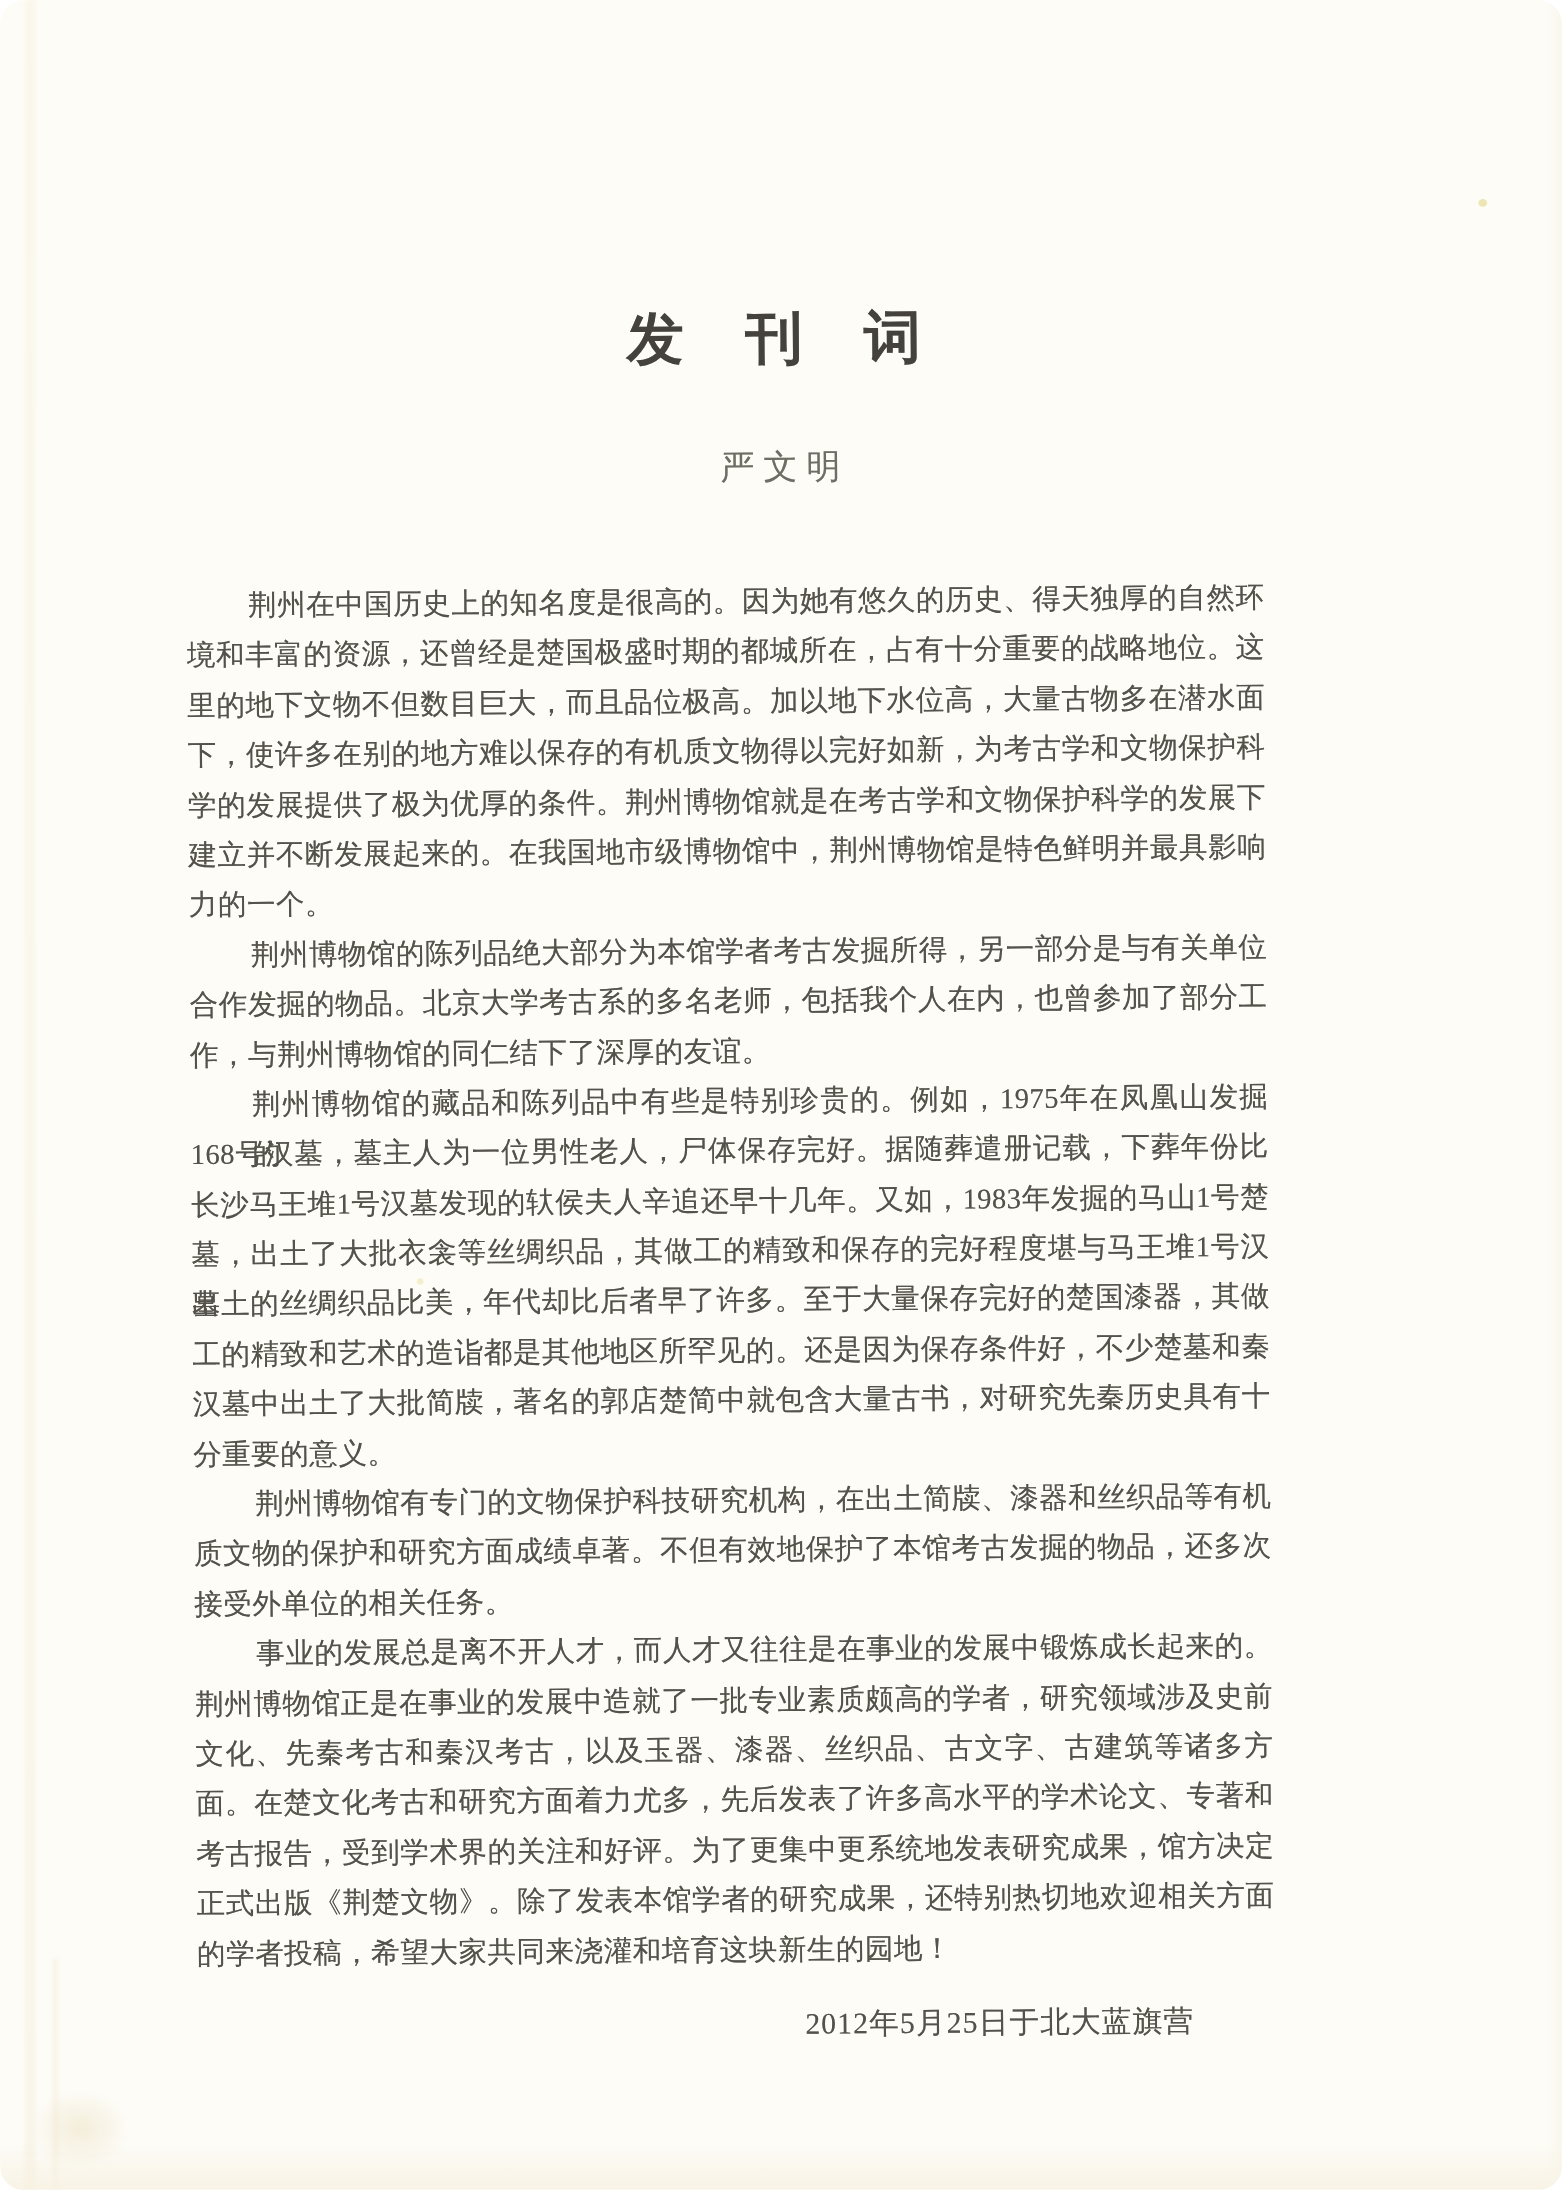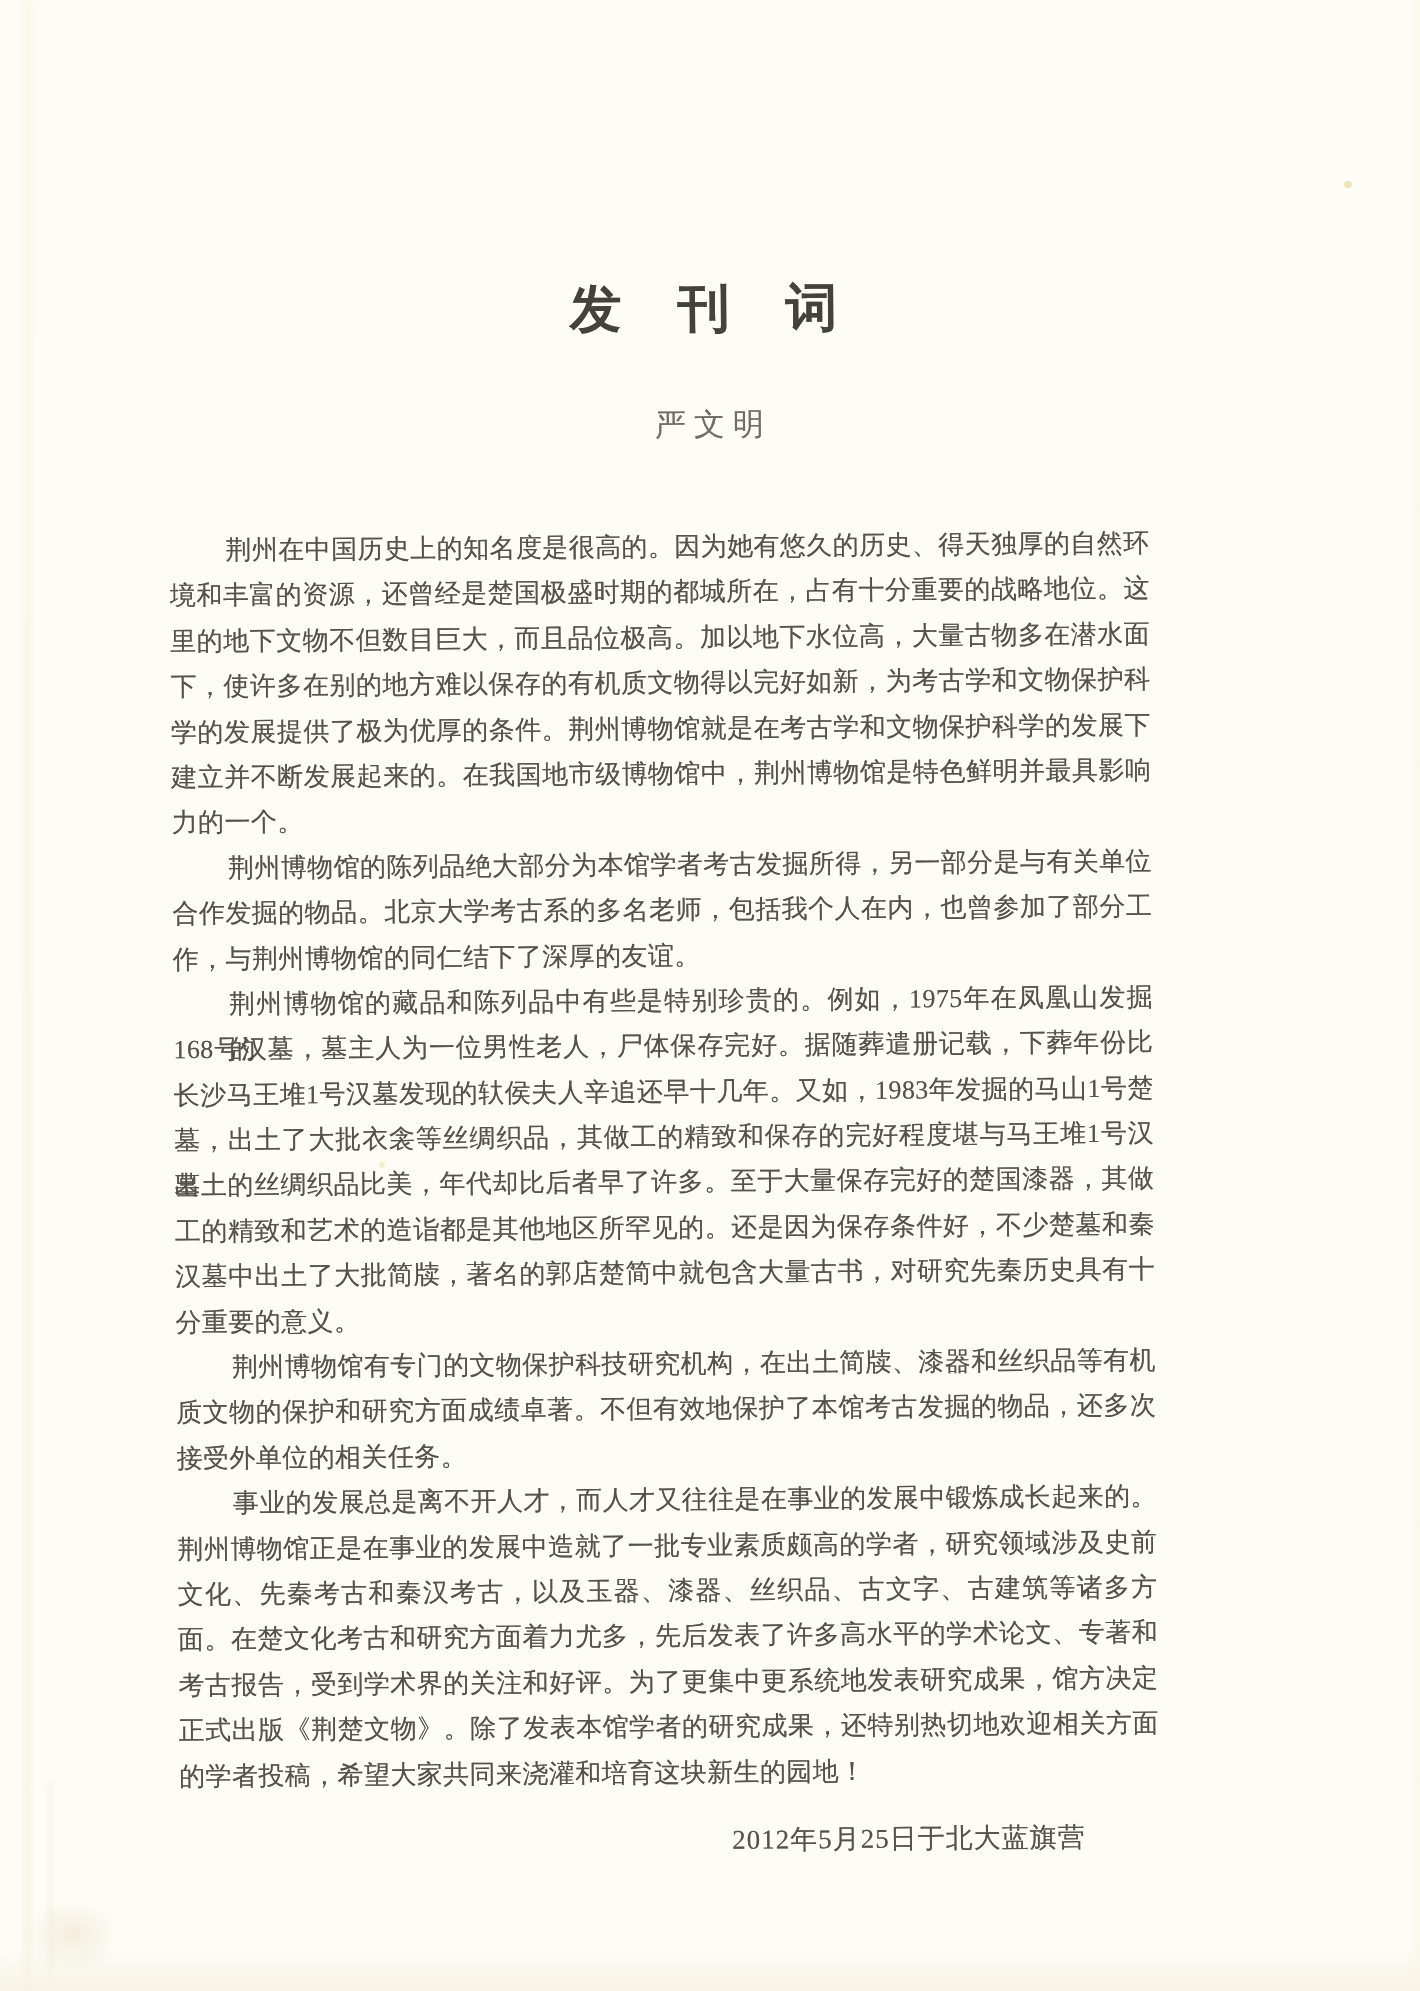--- a/index.html
+++ b/index.html
@@ -8,20 +8,21 @@
     background: #ffffff;
   }
   .page {
     position: relative;
     width: 1420px;
     height: 1991px;
     margin: 0 auto;
     background-color: #fdfcf7;
     overflow: hidden;
     font-family: "Liberation Serif", "DejaVu Serif", serif;
+    border-radius: 22px;
   }
   
   .edge-left-crease {
     position: absolute;
     left: 23px; top: 0;
     width: 9px; height: 100%;
     background: linear-gradient(#f9f2df, #f6eeda);
     opacity: 0.5;
     filter: blur(2px);
   }

